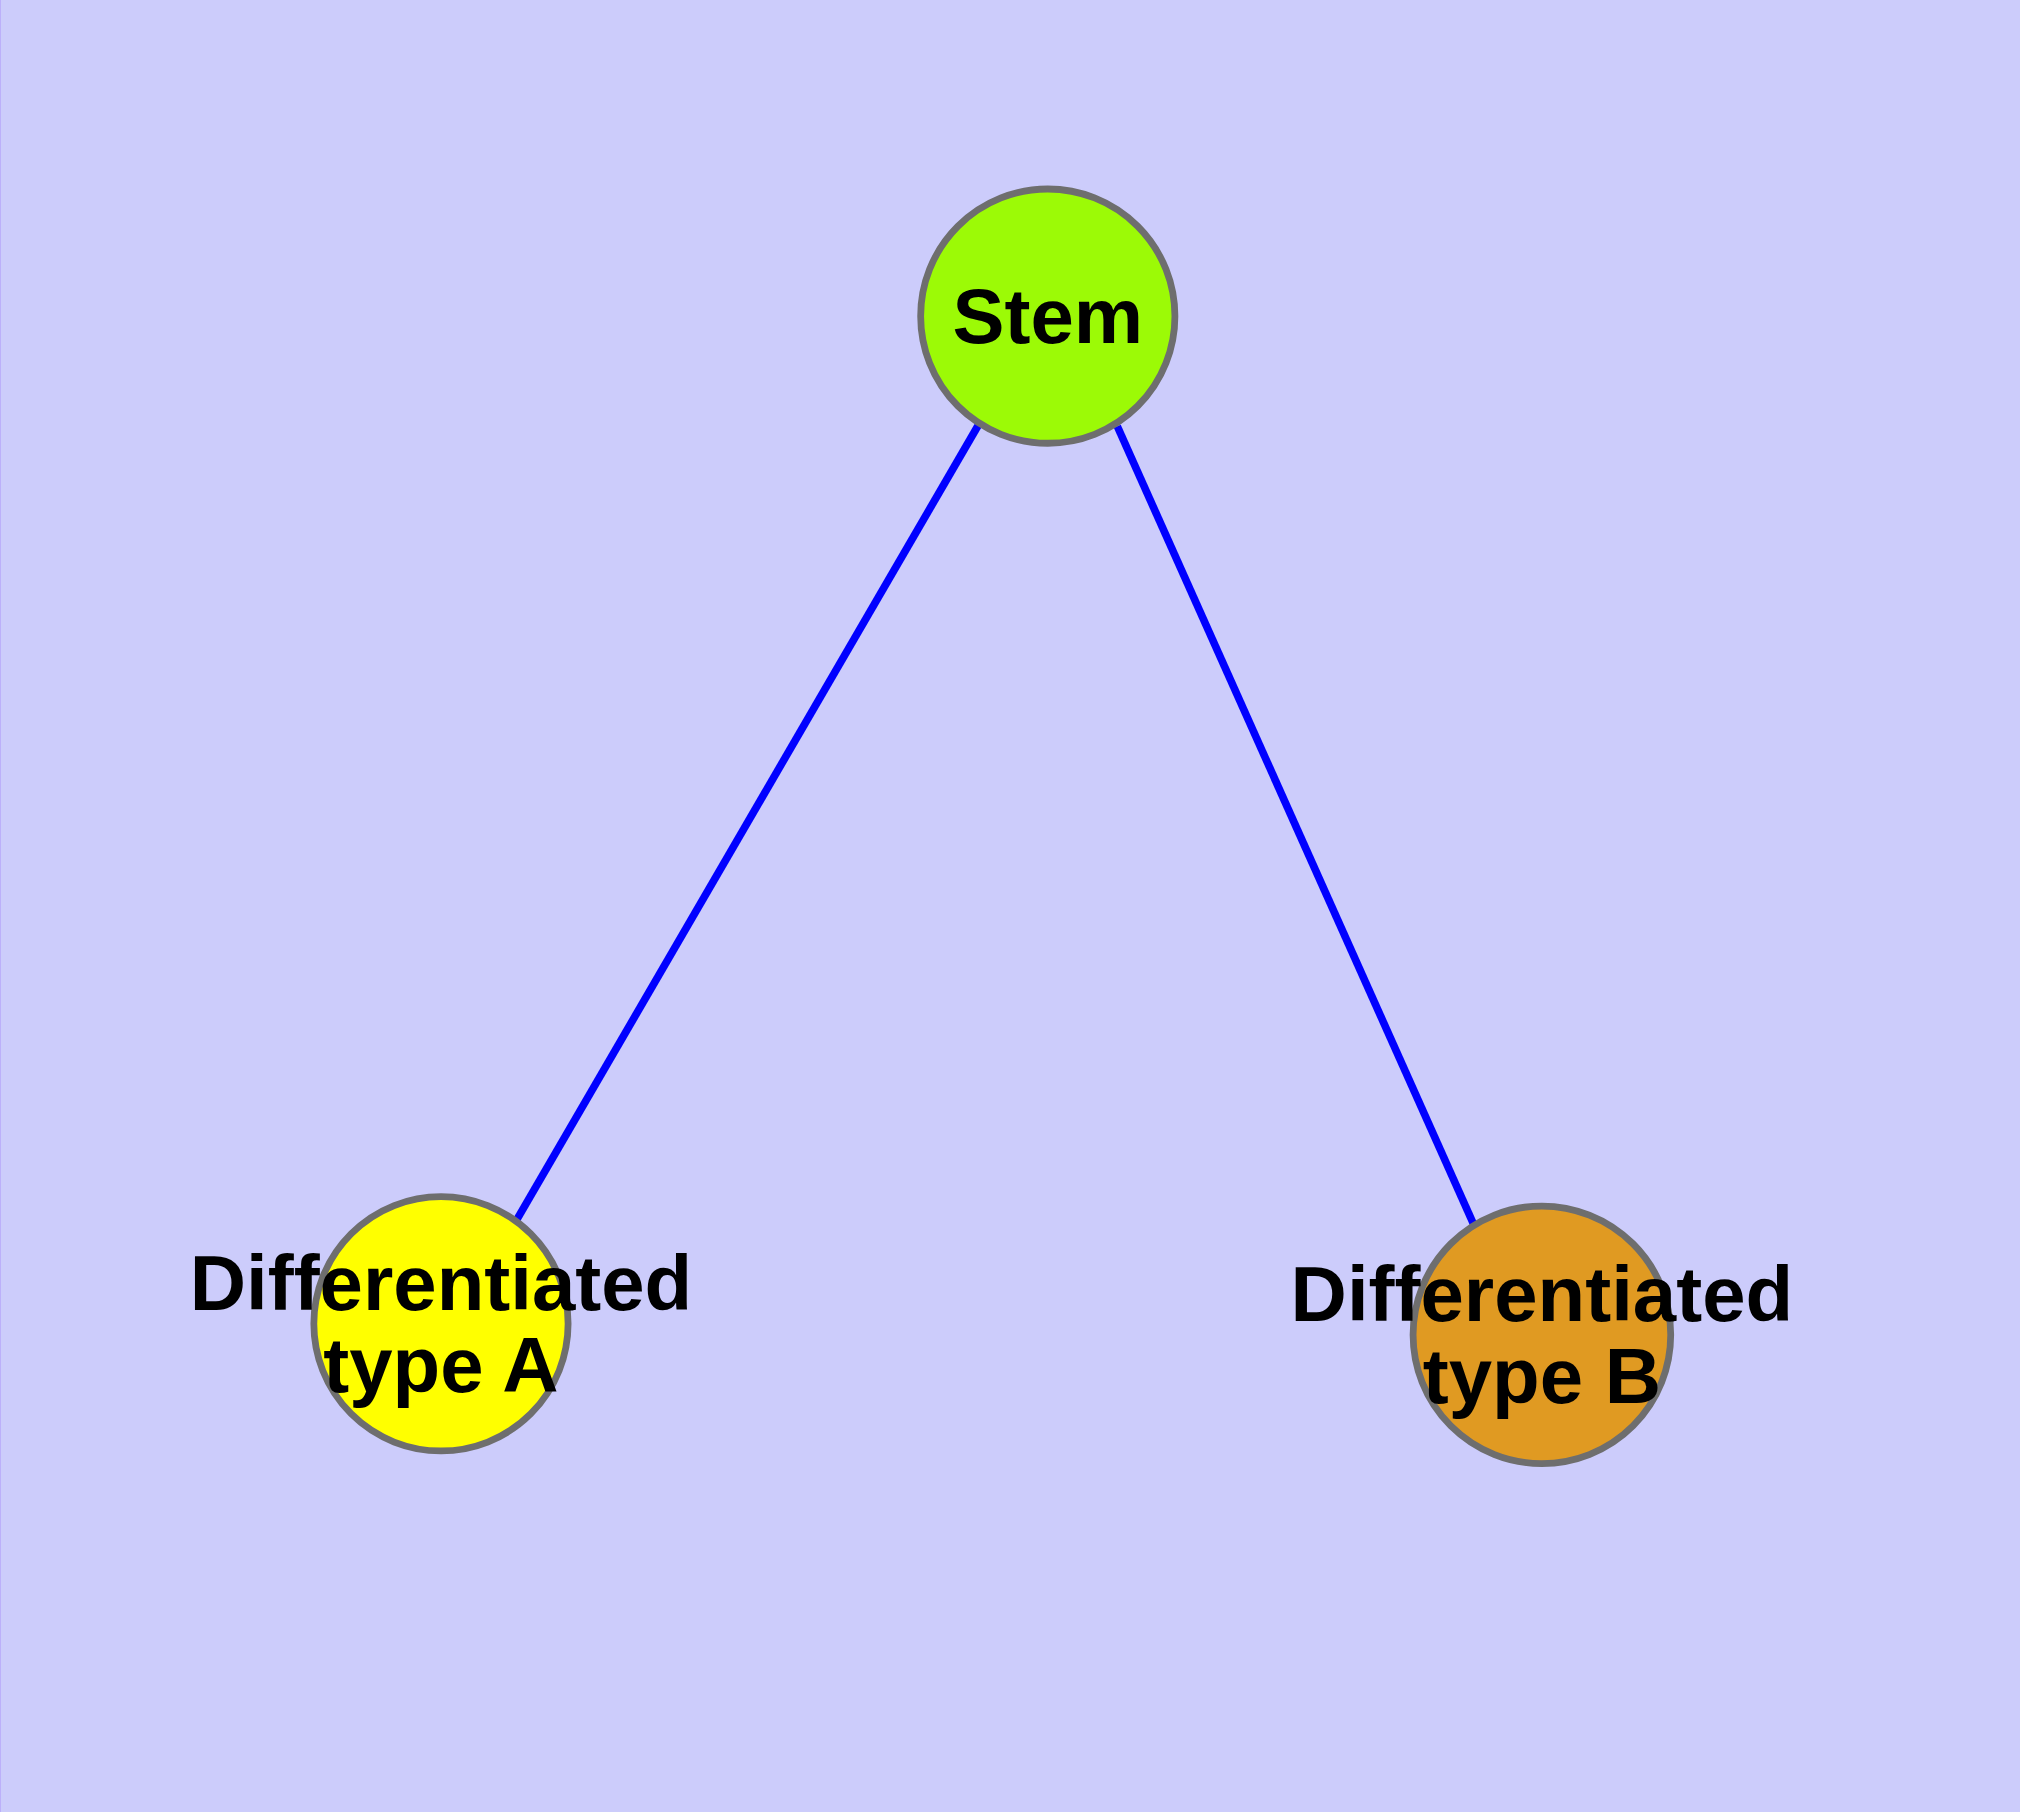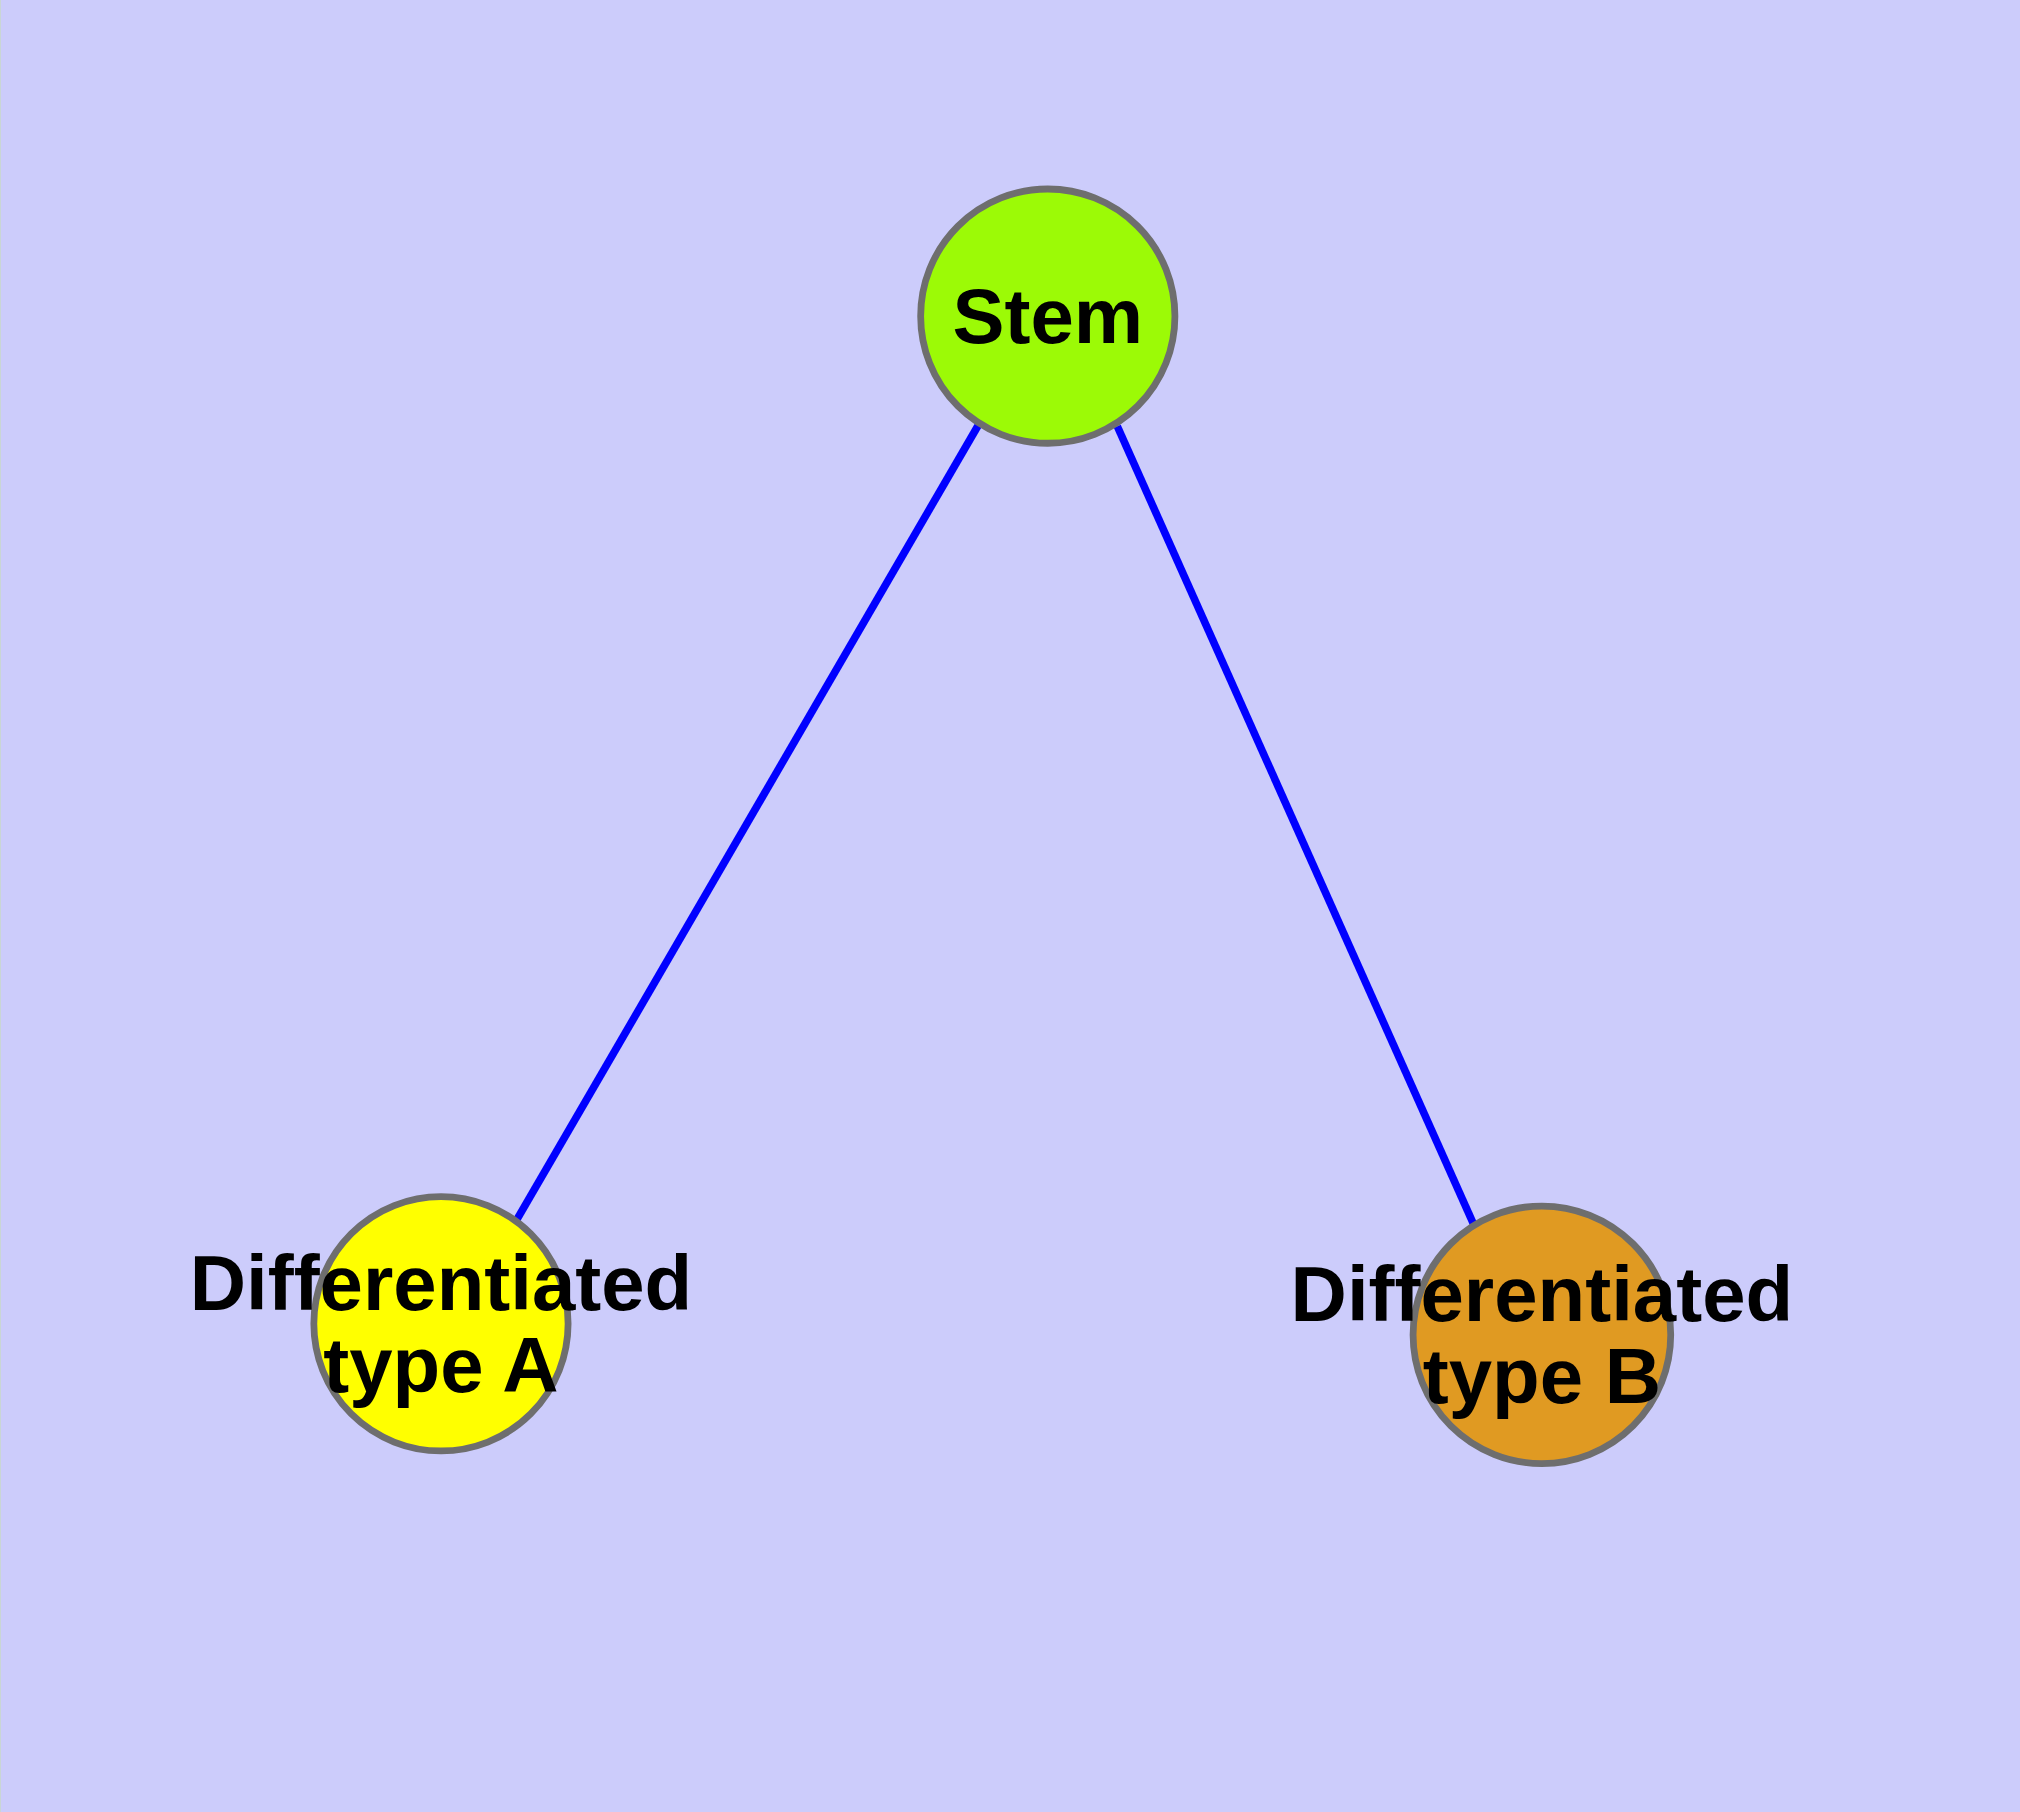--- a/index.html
+++ b/index.html
@@ -31,21 +31,21 @@
     font-family: "Liberation Sans", sans-serif;
     font-weight: bold;
     fill: #000000;
     text-anchor: middle;
     paint-order: normal;
   }
 </style>
 </head>
 <body style="background: rgb(204, 204, 251);">
 
-<div id="canvas" style="background: #bef264;">
+<div id="canvas" style="background: #8b5cf6;">
   <svg id="graph-svg" viewBox="0 0 2384 2138">
     <rect id="bg-rect" x="0" y="0" width="2384" height="2138" fill="#ccccfb"></rect>
     <g id="edges-group">
         <line x1="1155" y1="500" x2="609" y2="1440" stroke="#0000ff" stroke-width="9" stroke-linecap="butt"></line>
         <line x1="1318" y1="503" x2="1740" y2="1448" stroke="#0000ff" stroke-width="9" stroke-linecap="butt"></line>
       </g>
     <g id="nodes-group">
         <circle cx="1236" cy="373" r="150" fill="#9cfa06" stroke="#6e6e6e" stroke-width="8"></circle>
         <circle cx="520" cy="1562" r="150" fill="#ffff00" stroke="#6e6e6e" stroke-width="8"></circle>
         <circle cx="1819" cy="1575" r="152" fill="#e09a22" stroke="#6e6e6e" stroke-width="8"></circle>

